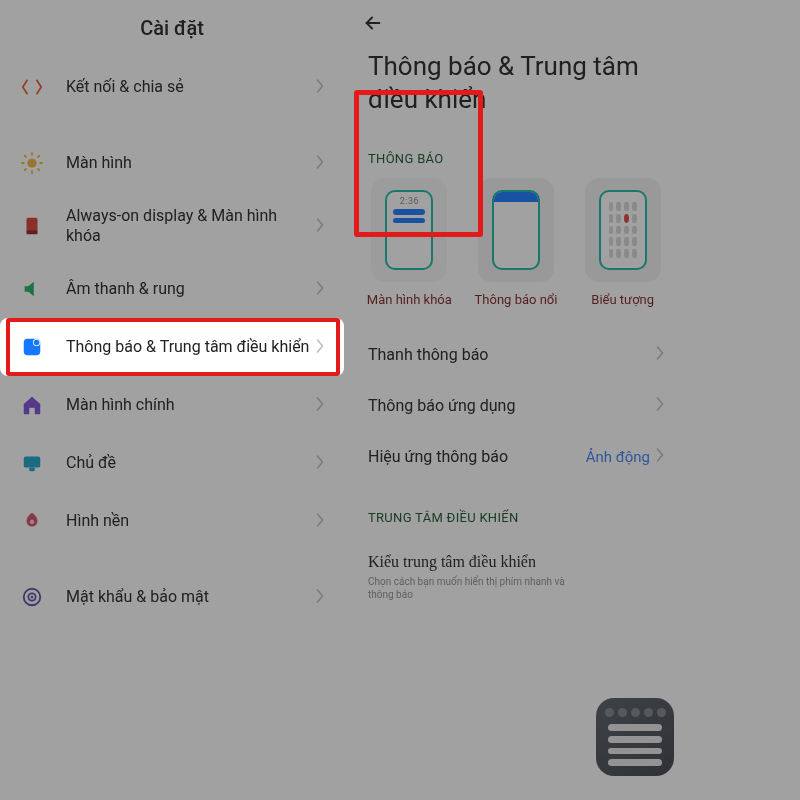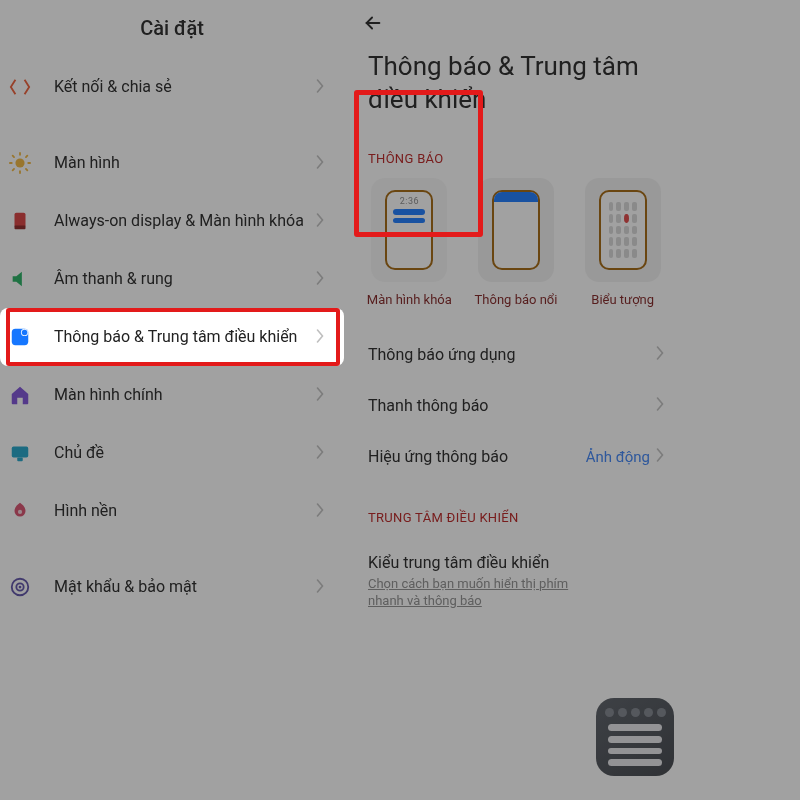--- a/index.html
+++ b/index.html
@@ -20,21 +20,21 @@
     text-align: center;
     font-size: 20px;
     font-weight: 500;
     padding: 16px 0 18px 0;
     color: #222;
   }
   .section-gap { height: 18px; }
   .row {
     display: flex;
     align-items: center;
-    padding: 14px 20px 14px 8px;
+    padding: 14px 20px 14px 20px;
     min-height: 58px;
     position: relative;
     cursor: pointer;
   }
   .row .icon {
     width: 24px; height: 24px;
     flex: 0 0 24px;
     display: flex; align-items: center; justify-content: center;
     margin-right: 22px;
   }
@@ -76,21 +76,21 @@
   .right-title {
     font-size: 26px;
     font-weight: 400;
     color: #222;
     padding: 50px 24px 0 24px;
     line-height: 1.25;
   }
   .r-sec-label {
     font-size: 13px;
     letter-spacing: 0.3px;
-    color: #b91c1c;
+    color: #14532d;
     padding: 36px 24px 12px 24px;
   }
   .cards {
     display: flex;
     gap: 12px;
     padding: 0 18px;
   }
   .card {
     flex: 1 1 0;
     display: flex;
@@ -110,21 +110,21 @@
   }
   .card.selected .preview { background: #f7f7f7; }
   .card .cap {
     font-size: 13px;
     color: #7f1d1d;
     text-align: center;
   }
   
   .phone {
     width: 48px; height: 80px;
-    border: 2px solid #a16207;
+    border: 2px solid #14b8a6;
     border-radius: 10px;
     background: #fff;
     position: relative;
   }
   .ph-time { font-size: 9px; color:#888; text-align:center; margin-top:4px; letter-spacing:0.5px;}
   .ph-bar  { height:6px; margin:3px 6px; border-radius:3px; background:#1677ff; }
   .ph-bar.tiny { height:5px; }
   .ph-topbar { position:absolute; top:0; left:0; right:0; height:10px; background:#1677ff; border-radius:8px 8px 0 0;}
   .ph-grid {
     position:absolute; top:10px; left:8px; right:8px; bottom:10px;
@@ -138,22 +138,22 @@
   .r-row {
     display:flex; align-items:center;
     padding: 16px 24px;
     cursor:pointer;
   }
   .r-row .r-label { flex:1 1 auto; font-size:16px; color:#222; }
   .r-row .r-value { font-size:15px; color:#3b82f6; margin-right:6px; }
   .r-row .chev { color:#bfbfbf; font-size:16px; }
 
   .r-row.complex { display:block; padding:16px 24px; }
-  .r-row.complex .r-label { font-size:16px; color:#222; margin-bottom:4px; display:block;}
-  .r-row.complex .r-sub   { font-size:13px; color:#8d8d8d; line-height:1.3; display:block;text-decoration:underline;}
+  .r-row.complex .r-label { font-size:16px; color:#222; margin-bottom:4px; display:block;font-family:Liberation Serif, serif;}
+  .r-row.complex .r-sub   { font-size:10px; color:#8d8d8d; line-height:1.3; display:block;}
 
   .cc-icon {
     position:absolute;
     right: 14px; bottom: 24px;
     width: 78px; height: 78px;
     border-radius: 18px;
     background: linear-gradient(145deg,#555a62,#3c4046);
     display:flex; flex-direction:column;
     align-items:center; justify-content:center;
     padding:10px 12px;
@@ -361,28 +361,28 @@
                 <div class="ph-dot"></div>
               </div>
             </div>
           </div>
     <div class="cap">Biểu tượng</div>
         </div>
       </div>
 
     <div id="rrows" style="margin-top:22px;">
         <div class="r-row">
+    <div class="r-label">Thanh thông báo</div>
+
+    <div class="chev"><svg width="8" height="14" viewBox="0 0 8 14" fill="none" stroke="#bfbfbf" stroke-width="1.6" stroke-linecap="round">
+              <path d="M1.5 1l5 6-5 6"></path>
+            </svg></div>
+        </div>
+        <div class="r-row">
     <div class="r-label">Thông báo ứng dụng</div>
-
-    <div class="chev"><svg width="8" height="14" viewBox="0 0 8 14" fill="none" stroke="#bfbfbf" stroke-width="1.6" stroke-linecap="round">
-              <path d="M1.5 1l5 6-5 6"></path>
-            </svg></div>
-        </div>
-        <div class="r-row">
-    <div class="r-label">Thanh thông báo</div>
 
     <div class="chev"><svg width="8" height="14" viewBox="0 0 8 14" fill="none" stroke="#bfbfbf" stroke-width="1.6" stroke-linecap="round">
               <path d="M1.5 1l5 6-5 6"></path>
             </svg></div>
         </div>
         <div class="r-row">
     <div class="r-label">Hiệu ứng thông báo</div>
     <div class="r-value">Ảnh động</div>
     <div class="chev"><svg width="8" height="14" viewBox="0 0 8 14" fill="none" stroke="#bfbfbf" stroke-width="1.6" stroke-linecap="round">
               <path d="M1.5 1l5 6-5 6"></path>

